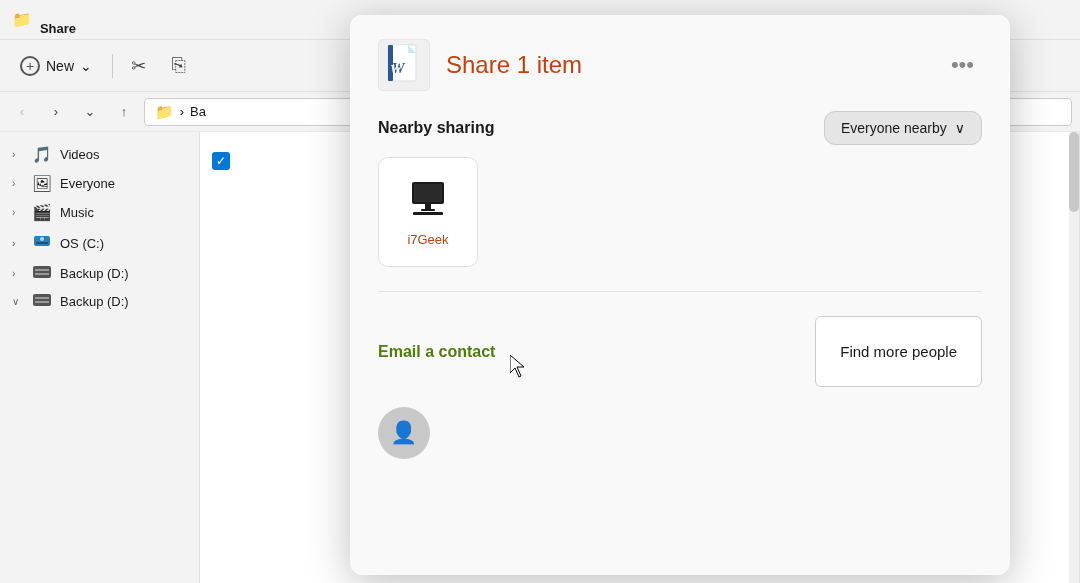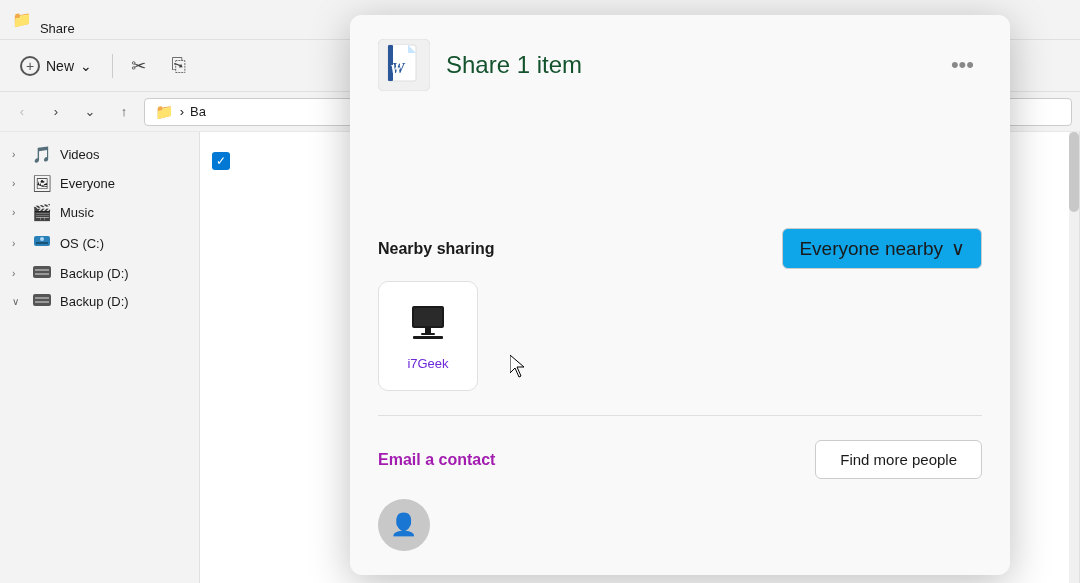--- a/index.html
+++ b/index.html
@@ -34,21 +34,21 @@
       border-bottom: 1px solid #e0e0e0;
     }
 
     .title-bar-icon {
       font-size: 16px;
     }
 
     .title-bar-text {
       font-size: 13px;
       color: #1a1a1a;
-      font-weight: 400;
+      font-weight: 700;
       margin-top: 18px;
     }
 
     .toolbar {
       height: 52px;
       background: #f3f3f3;
       display: flex;
       align-items: center;
       padding: 0 8px;
       gap: 4px;
@@ -228,38 +228,37 @@
       display: flex;
       align-items: center;
       gap: 16px;
       padding: 24px 28px 20px;
       background: #f9f9f9;
     }
 
     .dialog-title {
       font-size: 24px;
       font-weight: 400;
-      color: #14532d;
+      color: #c2410c;
     }
 
     .dialog-more {
       margin-left: auto;
       font-size: 22px;
       color: #888;
       cursor: pointer;
       padding: 4px 8px;
     }
 
     .dialog-body {
       flex: 1;
       padding: 0 28px 24px;
       display: flex;
       flex-direction: column;
       gap: 20px;
-      justify-content: flex-end;
     }
 
     
     .section-header {
       display: flex;
       align-items: center;
       justify-content: space-between;
       margin-bottom: 12px;
     }
 
@@ -268,24 +267,24 @@
       font-weight: 600;
       color: #1a1a1a;
     }
 
     .dropdown-btn {
       display: flex;
       align-items: center;
       gap: 8px;
       padding: 8px 16px;
       border: 1px solid #ccc;
-      border-radius: 6px;
-      background: #0ea5e9;
-      cursor: pointer;
-      font-size: 19px;
+      border-radius: 11px;
+      background: #e5e5e5;
+      cursor: pointer;
+      font-size: 14px;
       color: #1a1a1a;
       font-family: 'Segoe UI', sans-serif;
     }
 
     .nearby-devices {
       display: flex;
       gap: 12px;
     }
 
     .device-card {
@@ -302,45 +301,45 @@
       cursor: pointer;
     }
 
     .device-icon {
       font-size: 36px;
       line-height: 1;
     }
 
     .device-name {
       font-size: 13px;
-      color: #6d28d9;
+      color: #c2410c;
       text-align: center;
     }
 
     .divider {
       height: 1px;
       background: #e0e0e0;
       margin: 4px 0;
     }
 
     
     .email-section {
       display: flex;
       align-items: center;
       justify-content: space-between;
     }
 
     .email-title {
       font-size: 16px;
       font-weight: 600;
-      color: #a21caf;
+      color: #4d7c0f;
     }
 
     .find-people-btn {
-      padding: 10px 24px;
+      padding: 26px 24px;
       border: 1px solid #ccc;
       border-radius: 6px;
       background: #fff;
       cursor: pointer;
       font-size: 15px;
       color: #1a1a1a;
       font-family: 'Segoe UI', sans-serif;
     }
 
     

